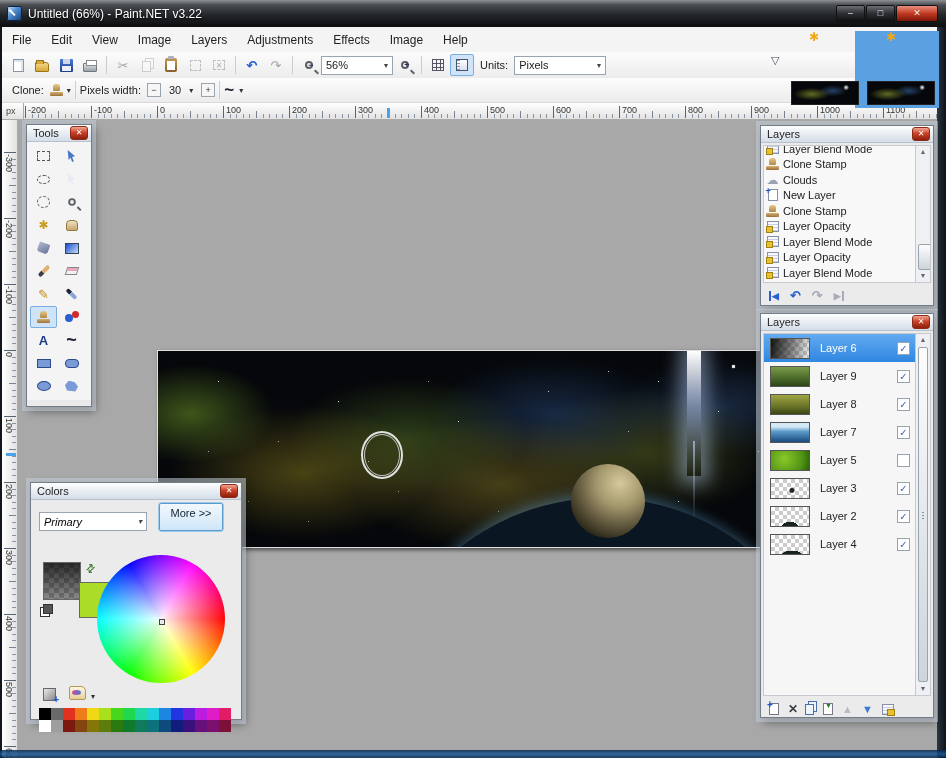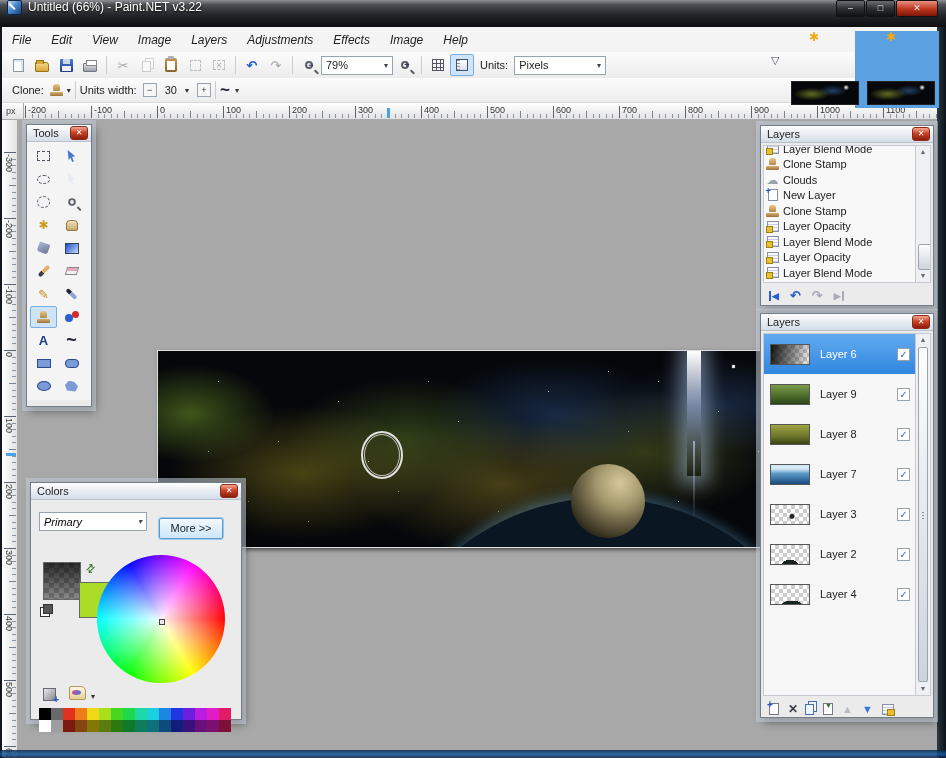--- a/index.html
+++ b/index.html
@@ -2,37 +2,37 @@
 <html><head>
 <meta charset="utf-8">
 <style>
   html,body{margin:0;padding:0;background:#555;font-family:"Liberation Sans",sans-serif;}
   *{box-sizing:border-box;}
   .window{position:relative;width:946px;height:758px;background:#1b1f24;overflow:hidden;
           box-shadow:inset 0 0 0 1px #000;}
   
   .titlebar{position:absolute;left:0;top:0;width:946px;height:27px;
     background:linear-gradient(#8e9296 0%,#4a4e52 18%,#23262a 55%,#0c0e10 100%);
-    display:flex;color:#fff;font-size:12px;}
+    display:flex;align-items:center;color:#fff;font-size:12px;}
   .app-icon{width:15px;height:15px;margin:0 6px 0 7px;border-radius:2px;
     background:linear-gradient(135deg,#d8e8f8 0%,#4a8ad0 45%,#14386a 100%);
     box-shadow:inset 0 0 0 1px #0a2342;position:relative;}
   .app-icon::after{content:"";position:absolute;left:3px;top:3px;width:8px;height:2px;background:#fff;
     transform:rotate(45deg);transform-origin:0 0;}
   .title-text{text-shadow:0 1px 2px #000;}
   .win-btns{margin-left:auto;margin-right:8px;display:flex;gap:1px;}
   .win-btn{width:29px;height:17px;border:1px solid #111;border-radius:2px;color:#eee;
     font-size:9px;line-height:14px;text-align:center;
     background:linear-gradient(#6a6e72,#2c2f33 50%,#101214);}
   .win-btn.close{width:42px;background:linear-gradient(#e89080,#c03a22 50%,#7c1508);}
   
   .chrome{position:absolute;left:2px;top:27px;width:935px;height:723px;background:#f2f2f2;}
   .menubar{position:absolute;left:0;top:0;width:935px;height:25px;background:#f4f4f4;
     display:flex;align-items:center;font-size:12px;color:#222;}
-  .menu-item{padding:12px 10px;cursor:default;font-style:italic;}
+  .menu-item{padding:12px 10px;cursor:default;}
   .toolbar{position:absolute;left:0;width:935px;display:flex;align-items:center;
     background:linear-gradient(#fcfcfc,#ececec);font-size:11px;color:#222;}
   .toolbar1{top:25px;height:26px;}
   .toolbar2{top:51px;height:25px;border-bottom:1px solid #d8d8d8;}
   .tb-btn{width:24px;height:22px;display:flex;align-items:center;justify-content:center;border-radius:2px;}
   .tb-btn.disabled{opacity:.38;filter:grayscale(1);}
   .tb-btn.active{background:#cfe4f8;border:1px solid #7aaede;}
   .tb-sep{width:1px;height:18px;background:#ccc;margin:0 4px;}
   .combo{height:19px;background:#fff;border:1px solid #98a4b0;display:flex;align-items:center;
     padding:0 4px;font-size:11px;}
@@ -197,21 +197,21 @@
   .hb{color:#2a5fd0;font-weight:bold;}
   .hb.disabled{color:#aab;}
   .hscroll{position:absolute;right:0;top:0;bottom:0;width:15px;background:#eef0f4;border-left:1px solid #c8c8d0;
     font-size:7px;color:#667;text-align:center;}
   .hscroll .thumb{position:absolute;left:2px;right:2px;background:linear-gradient(#fdfdfd,#cdd4dc);border:1px solid #9aa4ae;border-radius:2px;}
   .sarrow{height:12px;line-height:12px;}
   .sarrow.down{position:absolute;bottom:0;left:0;right:0;}
   
   .layers-pal{left:760px;top:313px;width:174px;height:405px;}
   .layers-list{position:relative;height:363px;margin:2px;background:#f6f6f6;border:1px solid #c8c8d0;overflow:hidden;}
-  .layer-row{display:flex;align-items:center;height:40px;padding:0 20px 0 6px;font-size:11px;color:#222;}
+  .layer-row{display:flex;align-items:center;height:28px;padding:0 20px 0 6px;font-size:11px;color:#222;}
   .layer-row.selected{background:linear-gradient(#63aaf0,#2f87e0);color:#fff;}
   .thumb{position:relative;width:40px;height:21px;border:1px solid #555;flex:0 0 40px;background-color:#fff;
     background-image:linear-gradient(45deg,#ccc 25%,transparent 25%,transparent 75%,#ccc 75%),
       linear-gradient(45deg,#ccc 25%,transparent 25%,transparent 75%,#ccc 75%);
     background-size:8px 8px;background-position:0 0,4px 4px;}
   .thumb i{position:absolute;inset:0;display:block;}
   .th-dark i{background:linear-gradient(100deg,rgba(8,8,8,.95),rgba(50,50,50,.55) 60%,rgba(140,140,140,.12));}
   .th-green i{background:linear-gradient(180deg,#7a9a4a,#4a6a2a 60%,#2c4418);}
   .th-olive i{background:linear-gradient(180deg,#a0a444,#6a7428 60%,#3c4414);}
   .th-blue i{background:linear-gradient(180deg,#d4e8f6 20%,#5a9ac8 45%,#1a4a80);}
@@ -237,21 +237,21 @@
   .lb-merge::after{content:"▼";position:absolute;left:1px;top:-2px;color:#2a7a2a;font-size:7px;}
   .lb-up{color:#b4bec8;font-size:11px;}
   .lb-down{color:#3d78d6;font-size:11px;}
   .lb-props{width:12px;height:11px;border:1px solid #8891a8;position:relative;
     background:repeating-linear-gradient(#f8f8fc 0 2px,#c8d0e0 2px 3px);}
   .lb-props::after{content:"";position:absolute;right:-2px;bottom:-2px;width:6px;height:5px;background:#e8c030;border:1px solid #a08010;}
   
   .colors-pal{left:30px;top:482px;width:212px;height:238px;}
   .colors-body{position:relative;height:219px;}
   .mode-combo{position:absolute;left:8px;top:12px;width:108px;font-style:italic;}
-  .more-btn{position:absolute;left:128px;top:18px;width:64px;height:21px;font-size:11px;color:#123;
+  .more-btn{position:absolute;left:128px;top:3px;width:64px;height:28px;font-size:11px;color:#123;
     background:linear-gradient(#f2f8fd,#cfe6f8);border:1px solid #5a9bd0;outline:1px solid #9cc8ea;
     border-radius:2px;text-align:center;line-height:19px;}
   .swatch-primary{position:absolute;left:12px;top:62px;width:38px;height:38px;border:1px solid #666;
     background-color:#fff;
     background-image:linear-gradient(rgba(15,15,15,.88),rgba(60,60,60,.6)),
       linear-gradient(45deg,#bbb 25%,transparent 25%,transparent 75%,#bbb 75%),
       linear-gradient(45deg,#bbb 25%,transparent 25%,transparent 75%,#bbb 75%);
     background-size:100% 100%,10px 10px,10px 10px;background-position:0 0,0 0,5px 5px;}
   .swatch-secondary{position:absolute;left:48px;top:82px;width:36px;height:36px;border:1px solid #666;}
   .swap-ic{position:absolute;left:55px;top:62px;font-size:11px;color:#2a6a1a;transform:rotate(-45deg);}
@@ -350,21 +350,21 @@
       <span class="tb-btn disabled">
           <span class="glyph">↷</span>
         </span>
       <span class="tb-sep"></span>
       <span class="tb-btn">
           <span class="mag">
             <span class="pm">−</span>
           </span>
         </span>
       <span class="combo" style="width:72px">
-        <span>79%</span>
+        <span>56%</span>
         <span class="caret">▾</span>
       </span>
       <span class="tb-btn">
           <span class="mag">
             <span class="pm">+</span>
           </span>
         </span>
       <span class="tb-sep"></span>
       <span class="tb-btn">
           <span class="grid-ic"></span>
@@ -382,21 +382,21 @@
     </div>
 
     <div class="toolbar toolbar2">
       <span style="width:10px"></span>
       <span>Clone:</span>
       <span style="width:6px"></span>
       <span class="mini-stamp"></span>
       <span style="width:4px"></span>
       <span class="caret">▾</span>
       <span class="tb-sep"></span>
-      <span>Units width:</span>
+      <span>Pixels width:</span>
       <span style="width:6px"></span>
       <span class="stepbox">−</span>
       <span style="width:8px"></span>
       <span>30</span>
       <span style="width:8px"></span>
       <span class="caret">▾</span>
       <span style="width:8px"></span>
       <span class="stepbox">+</span>
       <span class="tb-sep"></span>
       <span class="squiggle">~</span>
@@ -624,20 +624,27 @@
           </span>
           <span class="layer-name">Layer 8</span>
           <span class="cb"><span>✓</span></span>
         </span>
         <span class="layer-row">
           <span class="thumb th-blue">
             <i></i>
           </span>
           <span class="layer-name">Layer 7</span>
           <span class="cb"><span>✓</span></span>
+        </span>
+        <span class="layer-row">
+          <span class="thumb th-bright">
+            <i></i>
+          </span>
+          <span class="layer-name">Layer 5</span>
+          <span class="cb"><span style="visibility: hidden;">✓</span></span>
         </span>
         <span class="layer-row">
           <span class="thumb th-dot">
             <i></i>
           </span>
           <span class="layer-name">Layer 3</span>
           <span class="cb"><span>✓</span></span>
         </span>
         <span class="layer-row">
           <span class="thumb th-hill">

